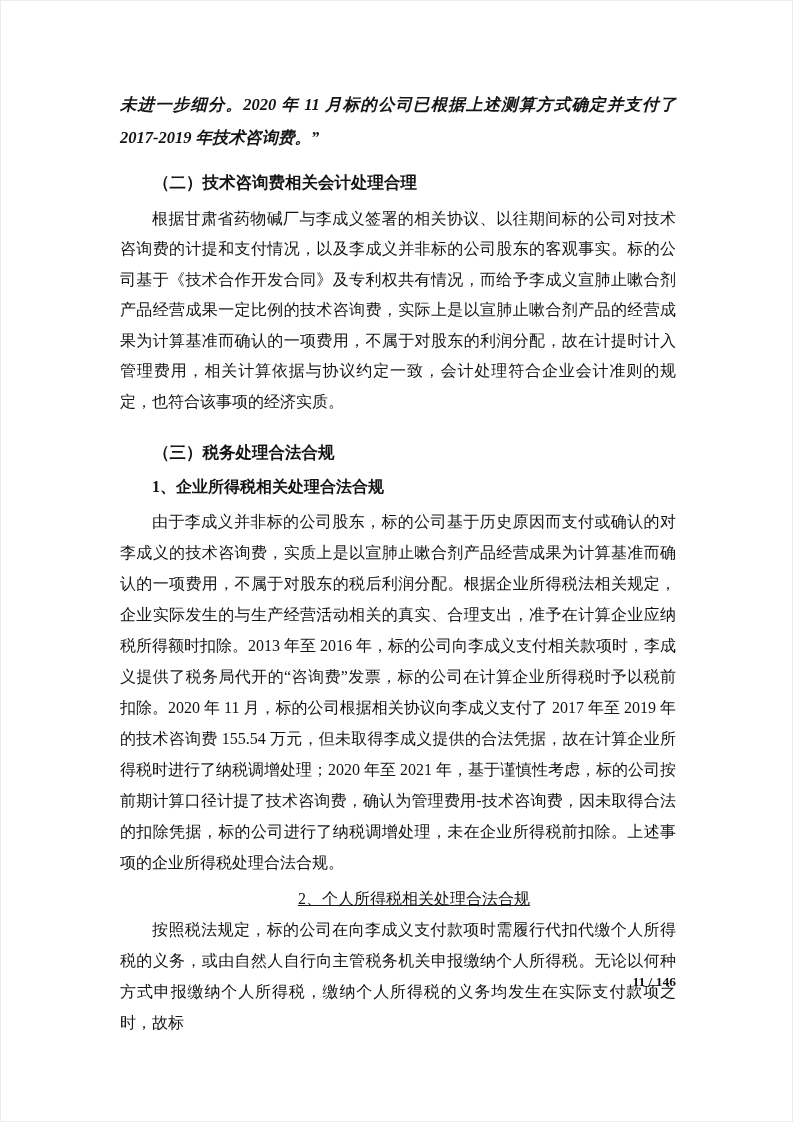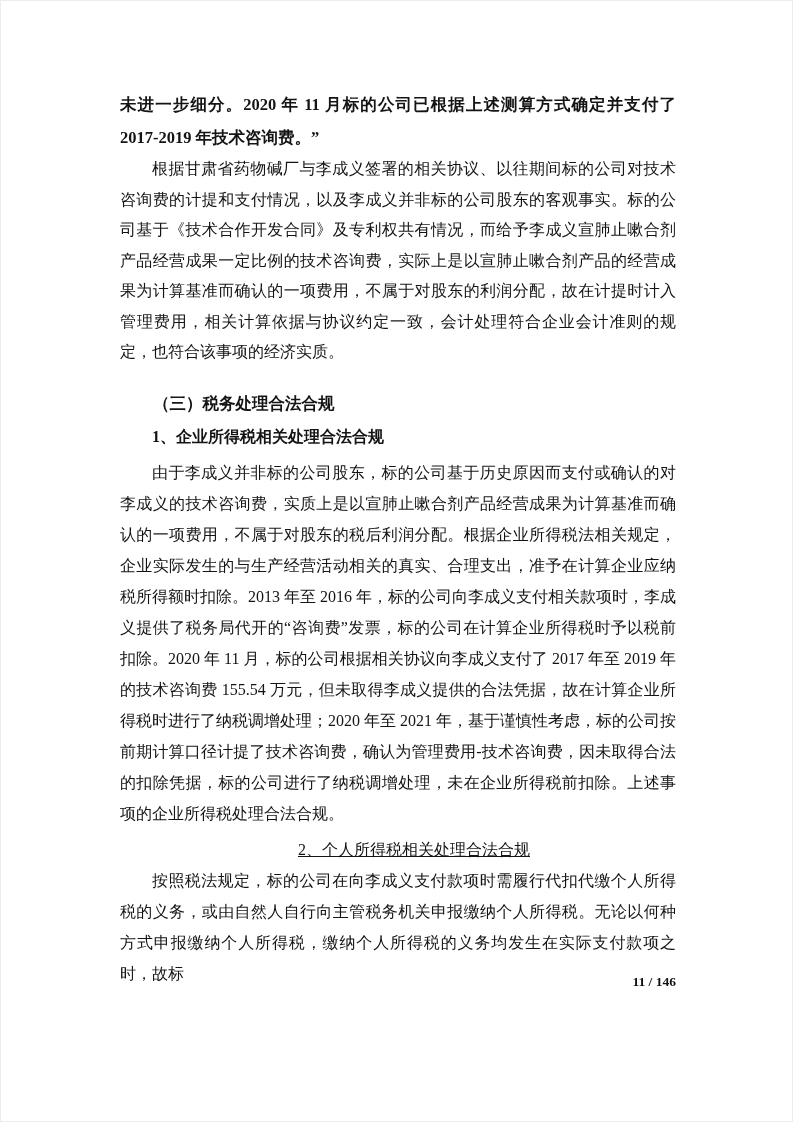--- a/index.html
+++ b/index.html
@@ -23,20 +23,21 @@
     top: 88px;
     width: 556px;
     text-align: justify;
     text-justify: inter-ideograph;
   }
   .quote-block {
     font-weight: 700;
     font-size: 16.5px;
     line-height: 33px;
     margin: 0;
+    font-style: italic;
   }
   .heading-2 {
     font-weight: 700;
     font-size: 16.5px;
     line-height: 30.5px;
     margin: 14px 0 5px 0;
     text-indent: 2em;
     text-align: left;
   }
   .para {
@@ -89,20 +90,21 @@
   }
 </style>
 </head>
 <body>
 
 <div class="page">
   <div class="content">
 
     <p class="quote-block">未进一步细分。2020 年 11 月标的公司已根据上述测算方式确定并支付了 2017-2019 年技术咨询费。”</p>
 
+    <p class="heading-2">（二）技术咨询费相关会计处理合理</p>
 
     <p class="para para-b">根据甘肃省药物碱厂与李成义签署的相关协议、以往期间标的公司对技术咨询费的计提和支付情况，以及李成义并非标的公司股东的客观事实。标的公司基于《技术合作开发合同》及专利权共有情况，而给予李成义宣肺止嗽合剂产品经营成果一定比例的技术咨询费，实际上是以宣肺止嗽合剂产品的经营成果为计算基准而确认的一项费用，不属于对股东的利润分配，故在计提时计入管理费用，相关计算依据与协议约定一致，会计处理符合企业会计准则的规定，也符合该事项的经济实质。</p>
 
     <p class="heading-3">（三）税务处理合法合规</p>
 
     <p class="sub-heading">1、企业所得税相关处理合法合规</p>
 
     <p class="para para-c">由于李成义并非标的公司股东，标的公司基于历史原因而支付或确认的对李成义的技术咨询费，实质上是以宣肺止嗽合剂产品经营成果为计算基准而确认的一项费用，不属于对股东的税后利润分配。根据企业所得税法相关规定，企业实际发生的与生产经营活动相关的真实、合理支出，准予在计算企业应纳税所得额时扣除。2013 年至 2016 年，标的公司向李成义支付相关款项时，李成义提供了税务局代开的“咨询费”发票，标的公司在计算企业所得税时予以税前扣除。2020 年 11 月，标的公司根据相关协议向李成义支付了 2017 年至 2019 年的技术咨询费 155.54 万元，但未取得李成义提供的合法凭据，故在计算企业所得税时进行了纳税调增处理；2020 年至 2021 年，基于谨慎性考虑，标的公司按前期计算口径计提了技术咨询费，确认为管理费用-技术咨询费，因未取得合法的扣除凭据，标的公司进行了纳税调增处理，未在企业所得税前扣除。上述事项的企业所得税处理合法合规。</p>
 
     <p class="sub-heading-2">2、个人所得税相关处理合法合规</p>

